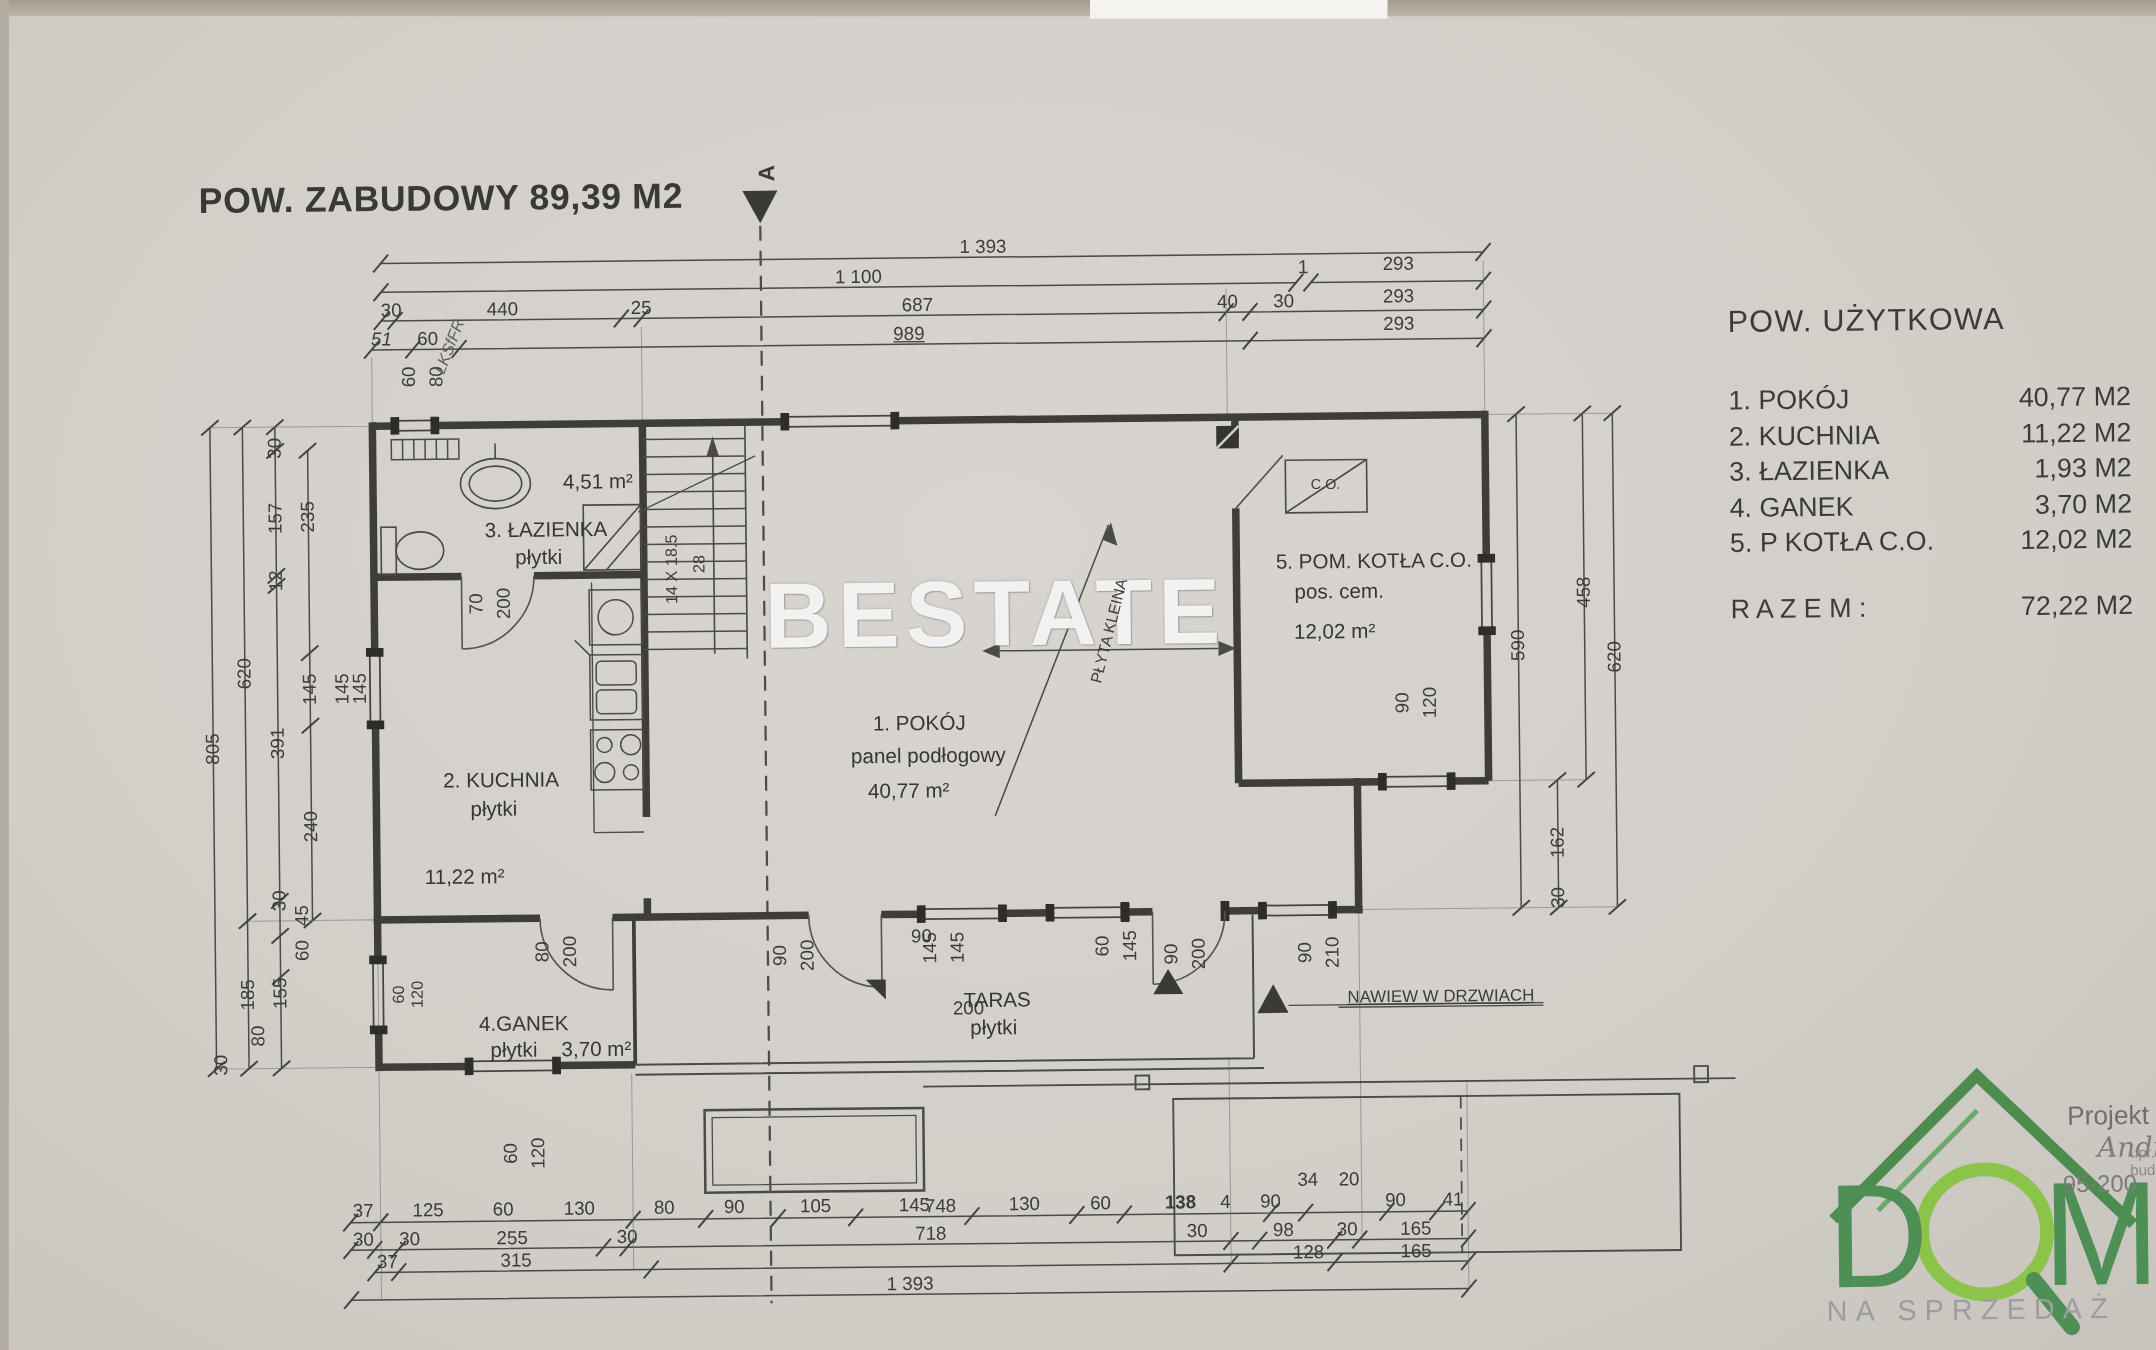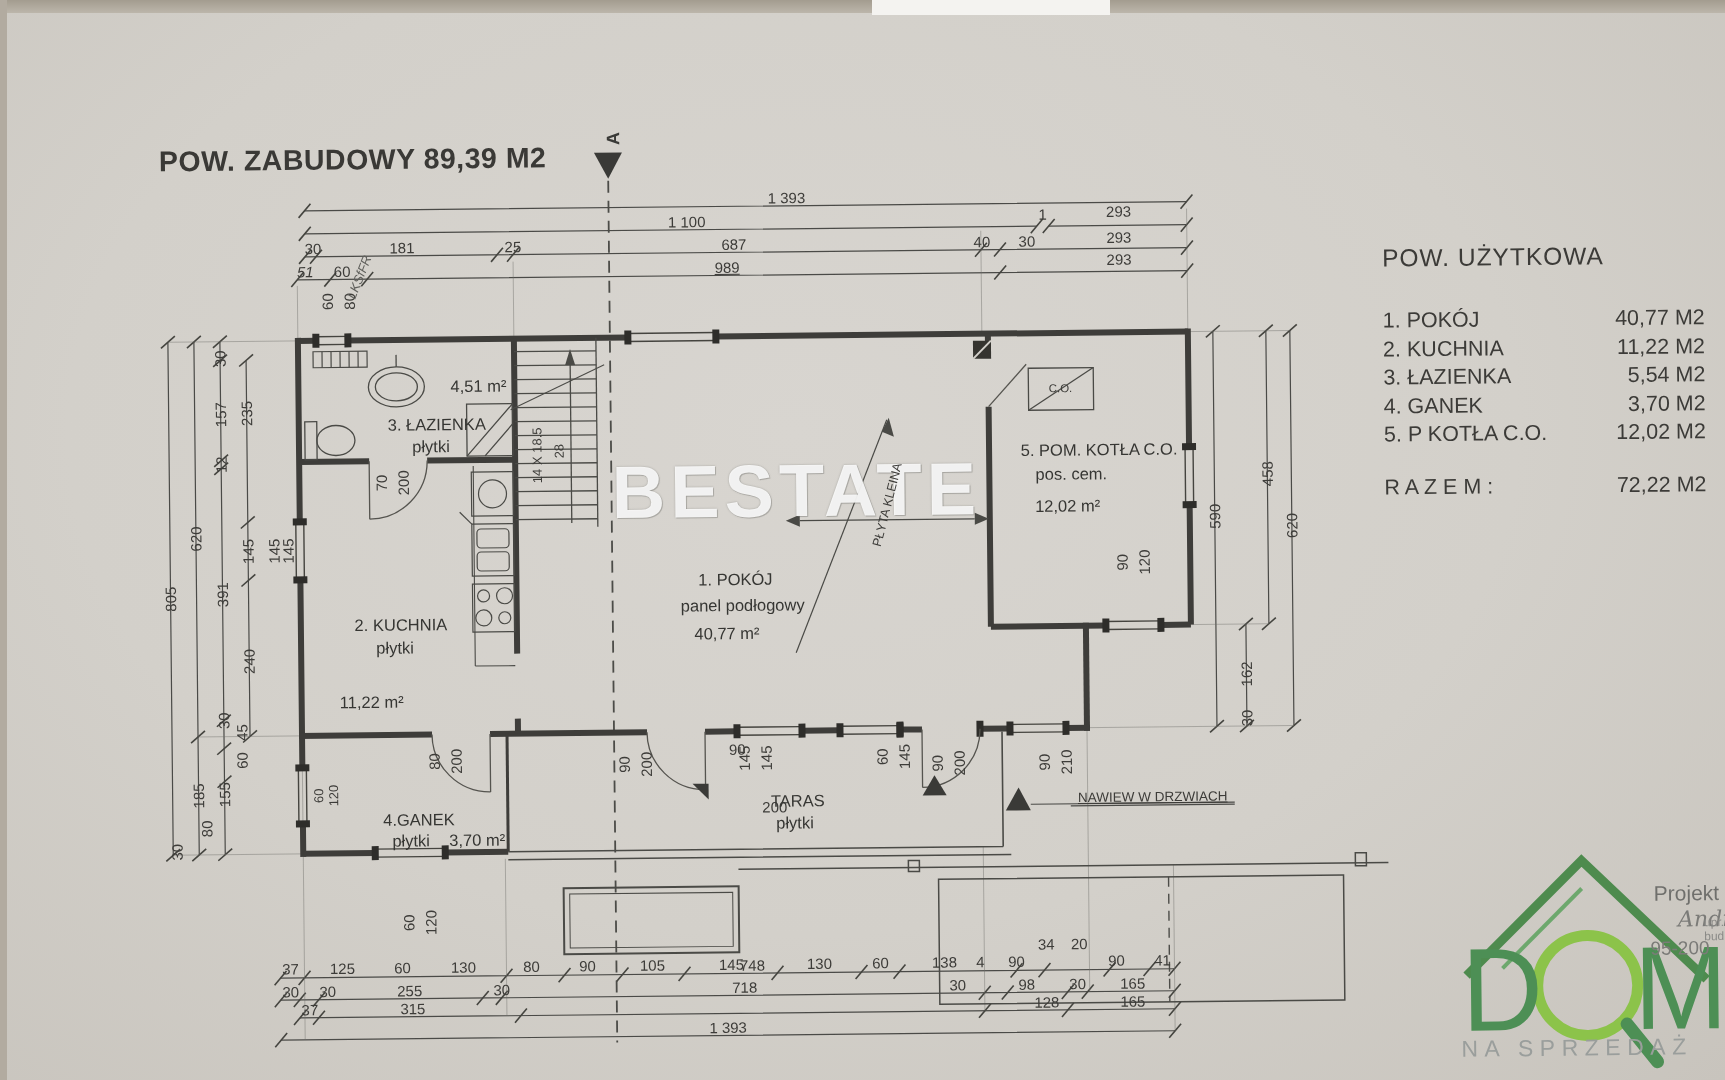--- a/index.html
+++ b/index.html
@@ -286,21 +286,21 @@
     <div id="page-title">POW. ZABUDOWY 89,39 M2</div>
     <div id="watermark">BESTATE</div>
     <div id="section-a">A</div>
 
     <div id="labels-layer">
         <span class="lbl " style="left: 790px; top: 197px; transform: translate(-50%, -50%);">1 393</span>
         <span class="lbl " style="left: 690px; top: 220px; transform: translate(-50%, -50%);">1 100</span>
         <span class="lbl " style="left: 1046px; top: 216px; transform: translate(-50%, -50%);">1</span>
         <span class="lbl " style="left: 1122px; top: 214px; transform: translate(-50%, -50%);">293</span>
         <span class="lbl " style="left: 316px; top: 243px; transform: translate(-50%, -50%);">30</span>
-        <span class="lbl " style="left: 405px; top: 243px; transform: translate(-50%, -50%);">181</span>
+        <span class="lbl " style="left: 405px; top: 243px; transform: translate(-50%, -50%);">440</span>
         <span class="lbl " style="left: 516px; top: 243px; transform: translate(-50%, -50%);">25</span>
         <span class="lbl " style="left: 737px; top: 243px; transform: translate(-50%, -50%);">687</span>
         <span class="lbl " style="left: 985px; top: 243px; transform: translate(-50%, -50%);">40</span>
         <span class="lbl " style="left: 1030px; top: 243px; transform: translate(-50%, -50%);">30</span>
         <span class="lbl " style="left: 1122px; top: 240px; transform: translate(-50%, -50%);">293</span>
         <span class="lbl " style="left: 308px; top: 266px; transform: translate(-50%, -50%); font-style: italic;">51</span>
         <span class="lbl " style="left: 345px; top: 266px; transform: translate(-50%, -50%);">60</span>
         <span class="lbl " style="left: 730px; top: 266px; transform: translate(-50%, -50%); text-decoration: underline;">989</span>
         <span class="lbl " style="left: 1122px; top: 262px; transform: translate(-50%, -50%);">293</span>
         <span class="lbl " style="left: 1042px; top: 946px; transform: translate(-50%, -50%);">34</span>
@@ -308,21 +308,21 @@
         <span class="lbl " style="left: 286px; top: 963px; transform: translate(-50%, -50%);">37</span>
         <span class="lbl " style="left: 338px; top: 963px; transform: translate(-50%, -50%);">125</span>
         <span class="lbl " style="left: 398px; top: 963px; transform: translate(-50%, -50%);">60</span>
         <span class="lbl " style="left: 459px; top: 963px; transform: translate(-50%, -50%);">130</span>
         <span class="lbl " style="left: 527px; top: 963px; transform: translate(-50%, -50%);">80</span>
         <span class="lbl " style="left: 583px; top: 963px; transform: translate(-50%, -50%);">90</span>
         <span class="lbl " style="left: 648px; top: 963px; transform: translate(-50%, -50%);">105</span>
         <span class="lbl " style="left: 727px; top: 963px; transform: translate(-50%, -50%);">145</span>
         <span class="lbl " style="left: 815px; top: 963px; transform: translate(-50%, -50%);">130</span>
         <span class="lbl " style="left: 876px; top: 963px; transform: translate(-50%, -50%);">60</span>
-        <span class="lbl " style="left: 940px; top: 963px; transform: translate(-50%, -50%);">138</span>
+        <span class="lbl " style="left: 940px; top: 963px; transform: translate(-50%, -50%); font-weight: bold;">138</span>
         <span class="lbl " style="left: 976px; top: 963px; transform: translate(-50%, -50%);">4</span>
         <span class="lbl " style="left: 1012px; top: 963px; transform: translate(-50%, -50%);">90</span>
         <span class="lbl " style="left: 1112px; top: 963px; transform: translate(-50%, -50%);">90</span>
         <span class="lbl " style="left: 1158px; top: 963px; transform: translate(-50%, -50%);">41</span>
         <span class="lbl " style="left: 286px; top: 986px; transform: translate(-50%, -50%);">30</span>
         <span class="lbl " style="left: 323px; top: 986px; transform: translate(-50%, -50%);">30</span>
         <span class="lbl " style="left: 405px; top: 986px; transform: translate(-50%, -50%);">255</span>
         <span class="lbl " style="left: 497px; top: 986px; transform: translate(-50%, -50%);">30</span>
         <span class="lbl " style="left: 740px; top: 986px; transform: translate(-50%, -50%);">718</span>
         <span class="lbl " style="left: 953px; top: 986px; transform: translate(-50%, -50%);">30</span>
@@ -413,21 +413,21 @@
           <div class="leg-row">
             <span>1. POKÓJ</span>
             <span>40,77 M2</span>
           </div>
           <div class="leg-row">
             <span>2. KUCHNIA</span>
             <span>11,22 M2</span>
           </div>
           <div class="leg-row">
             <span>3. ŁAZIENKA</span>
-            <span>5,54 M2</span>
+            <span>1,93 M2</span>
           </div>
           <div class="leg-row">
             <span>4. GANEK</span>
             <span>3,70 M2</span>
           </div>
           <div class="leg-row">
             <span>5. P KOTŁA C.O.</span>
             <span>12,02 M2</span>
           </div>
         </div>

